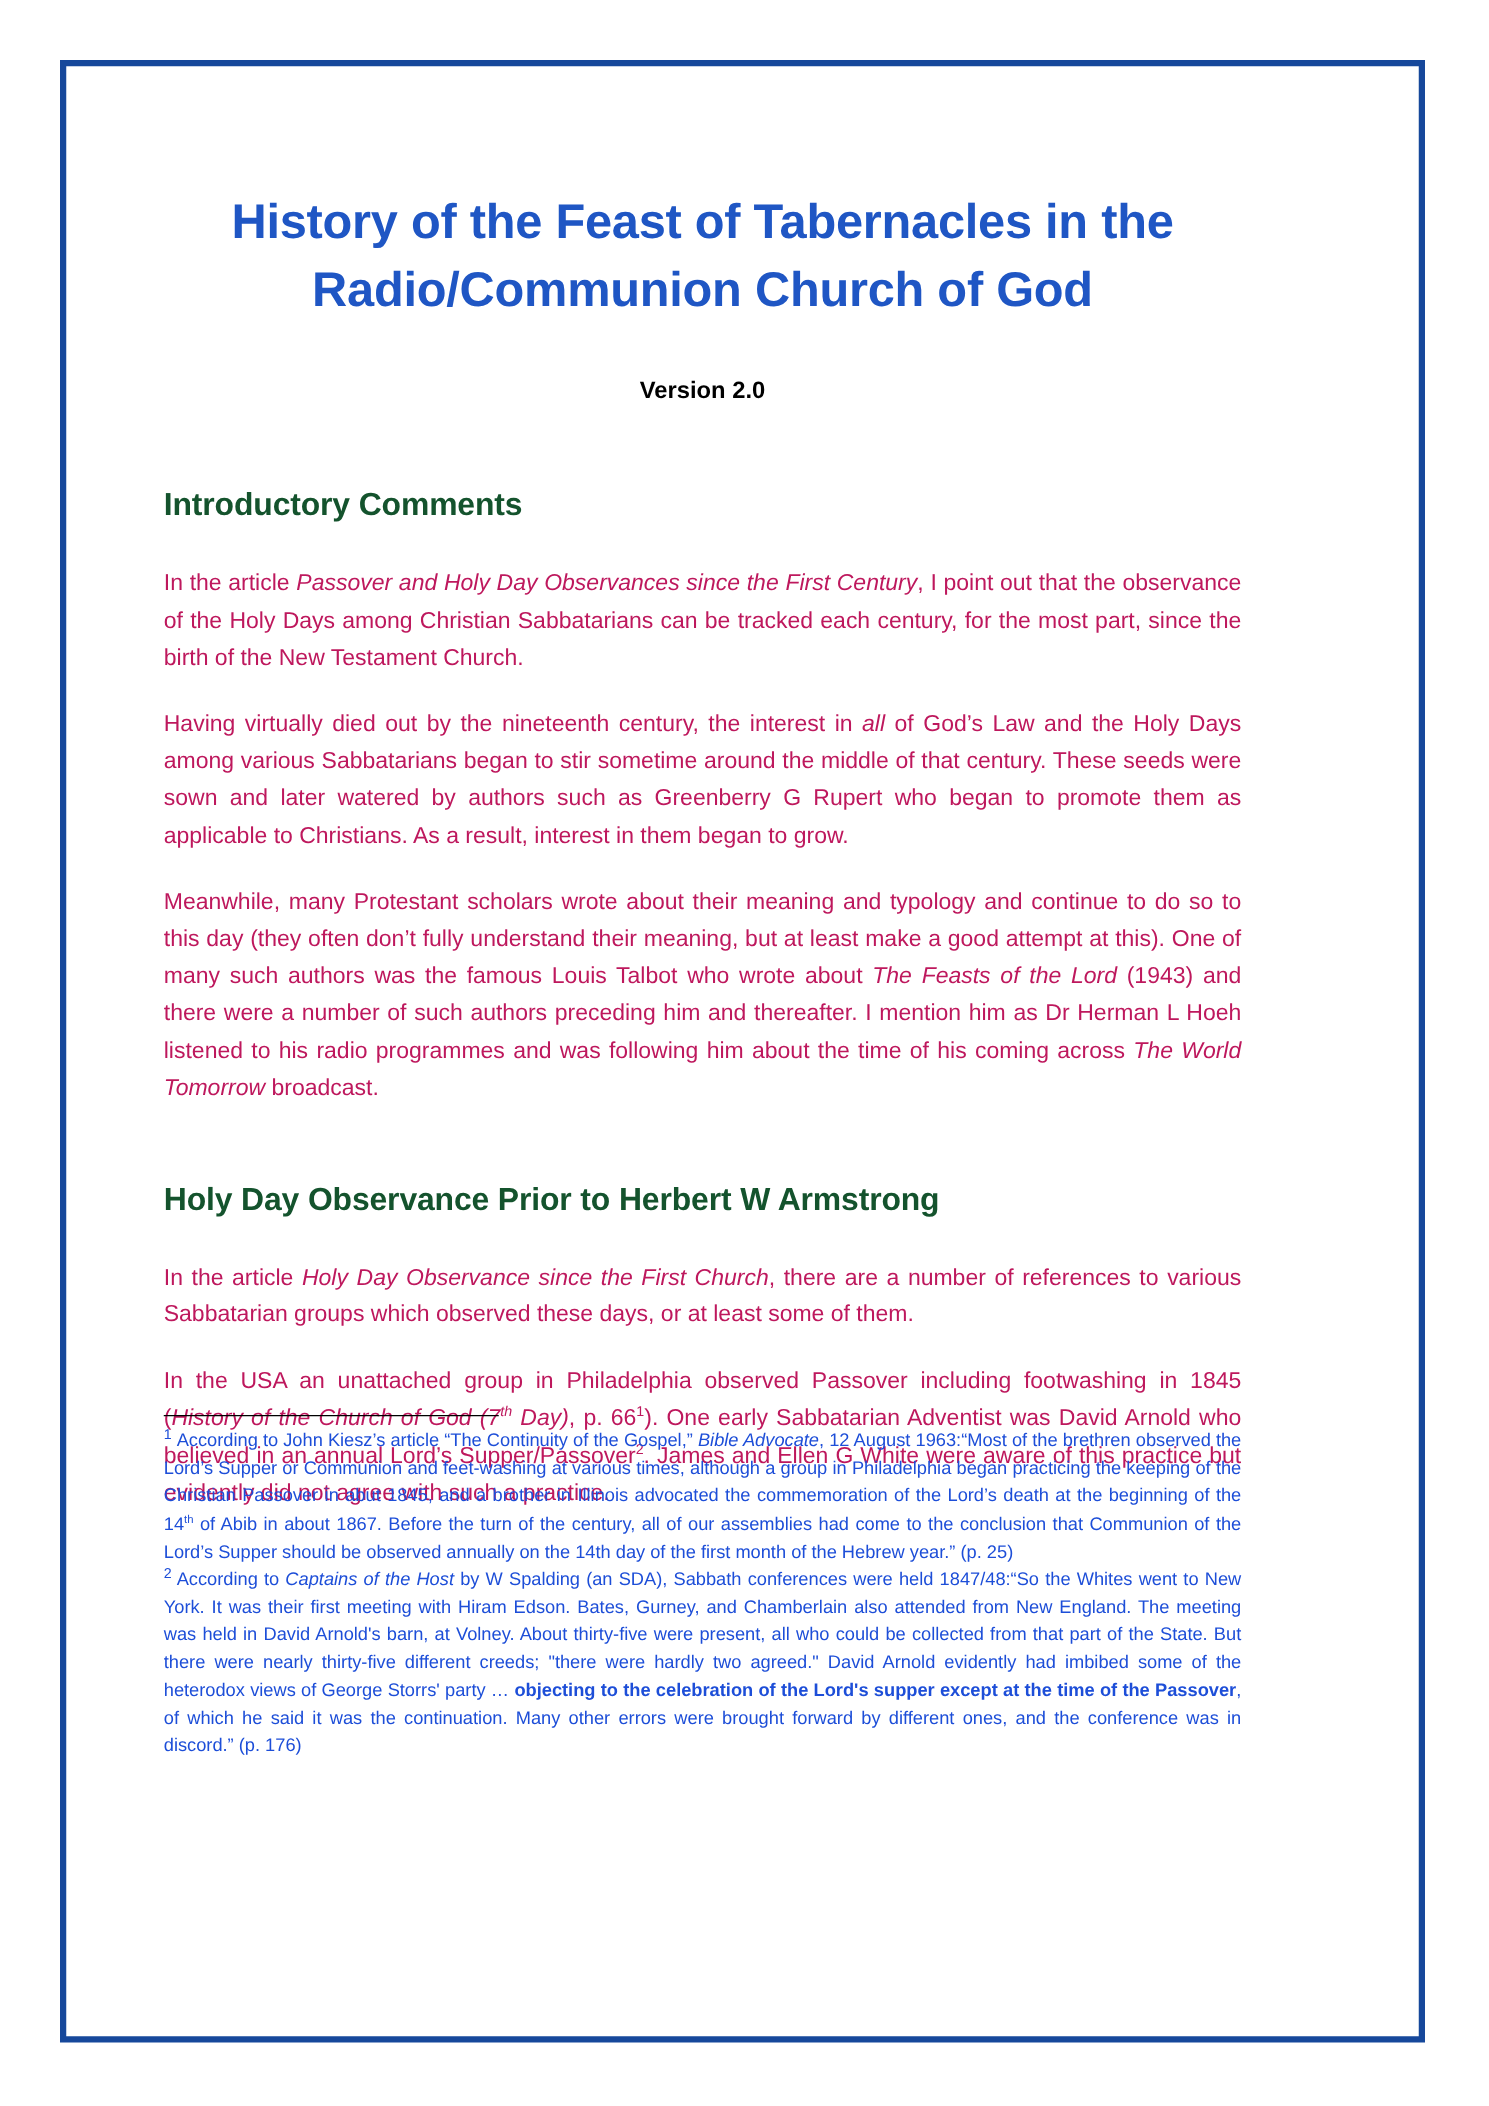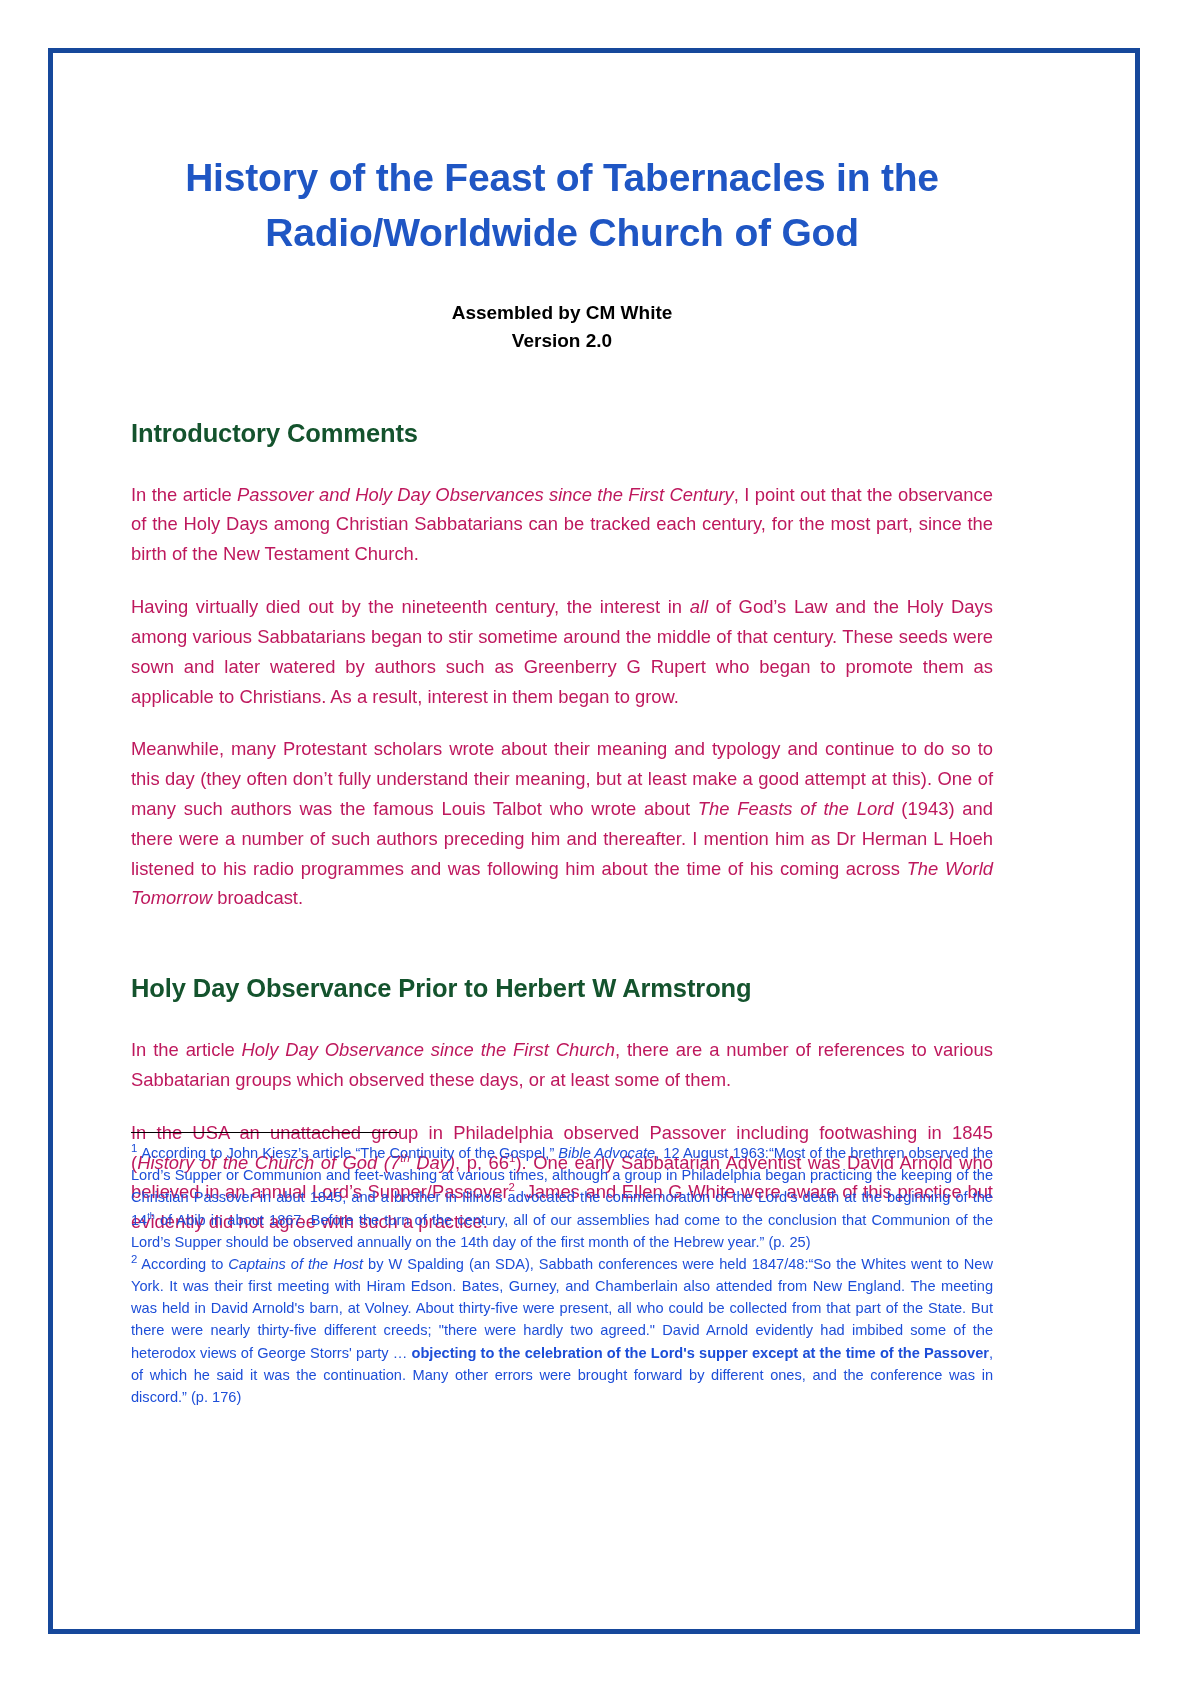--- a/index.html
+++ b/index.html
@@ -123,25 +123,24 @@
 <body>
 
 <div id="page">
 
   <div id="page-border"></div>
 
   <div id="content">
 
     <div class="doc-title">
       <span class="line">History of the Feast of Tabernacles in the</span>
-      <span class="line">Radio/Worldwide Church of God</span>
+      <span class="line">Radio/Communion Church of God</span>
     </div>
 
     <div class="byline-block">
-      <div class="byline">Assembled by CM White</div>
       <div class="byline">Version 2.0</div>
     </div>
 
     <div class="heading-gap-1"></div>
     <h2 class="section-heading">Introductory Comments</h2>
     <div class="para-top-gap"></div>
     <p class="body-para"><span>In the article </span><em>Passover and Holy Day Observances since the First Century</em><span>, I point out that the observance of the Holy Days among Christian Sabbatarians can be tracked each century, for the most part, since the birth of the New Testament Church.</span></p>
     <p class="body-para"><span>Having virtually died out by the nineteenth century, the interest in </span><em>all</em><span> of God’s Law and the Holy Days among various Sabbatarians began to stir sometime around the middle of that century. These seeds were sown and later watered by authors such as Greenberry G Rupert who began to promote them as applicable to Christians. As a result, interest in them began to grow.</span></p>
     <p class="body-para last"><span>Meanwhile, many Protestant scholars wrote about their meaning and typology and continue to do so to this day (they often don’t fully understand their meaning, but at least make a good attempt at this). One of many such authors was the famous Louis Talbot who wrote about </span><em>The Feasts of the Lord</em><span> (1943) and there were a number of such authors preceding him and thereafter. I mention him as Dr Herman L Hoeh listened to his radio programmes and was following him about the time of his coming across </span><em>The World Tomorrow</em><span> broadcast.</span></p>
 

